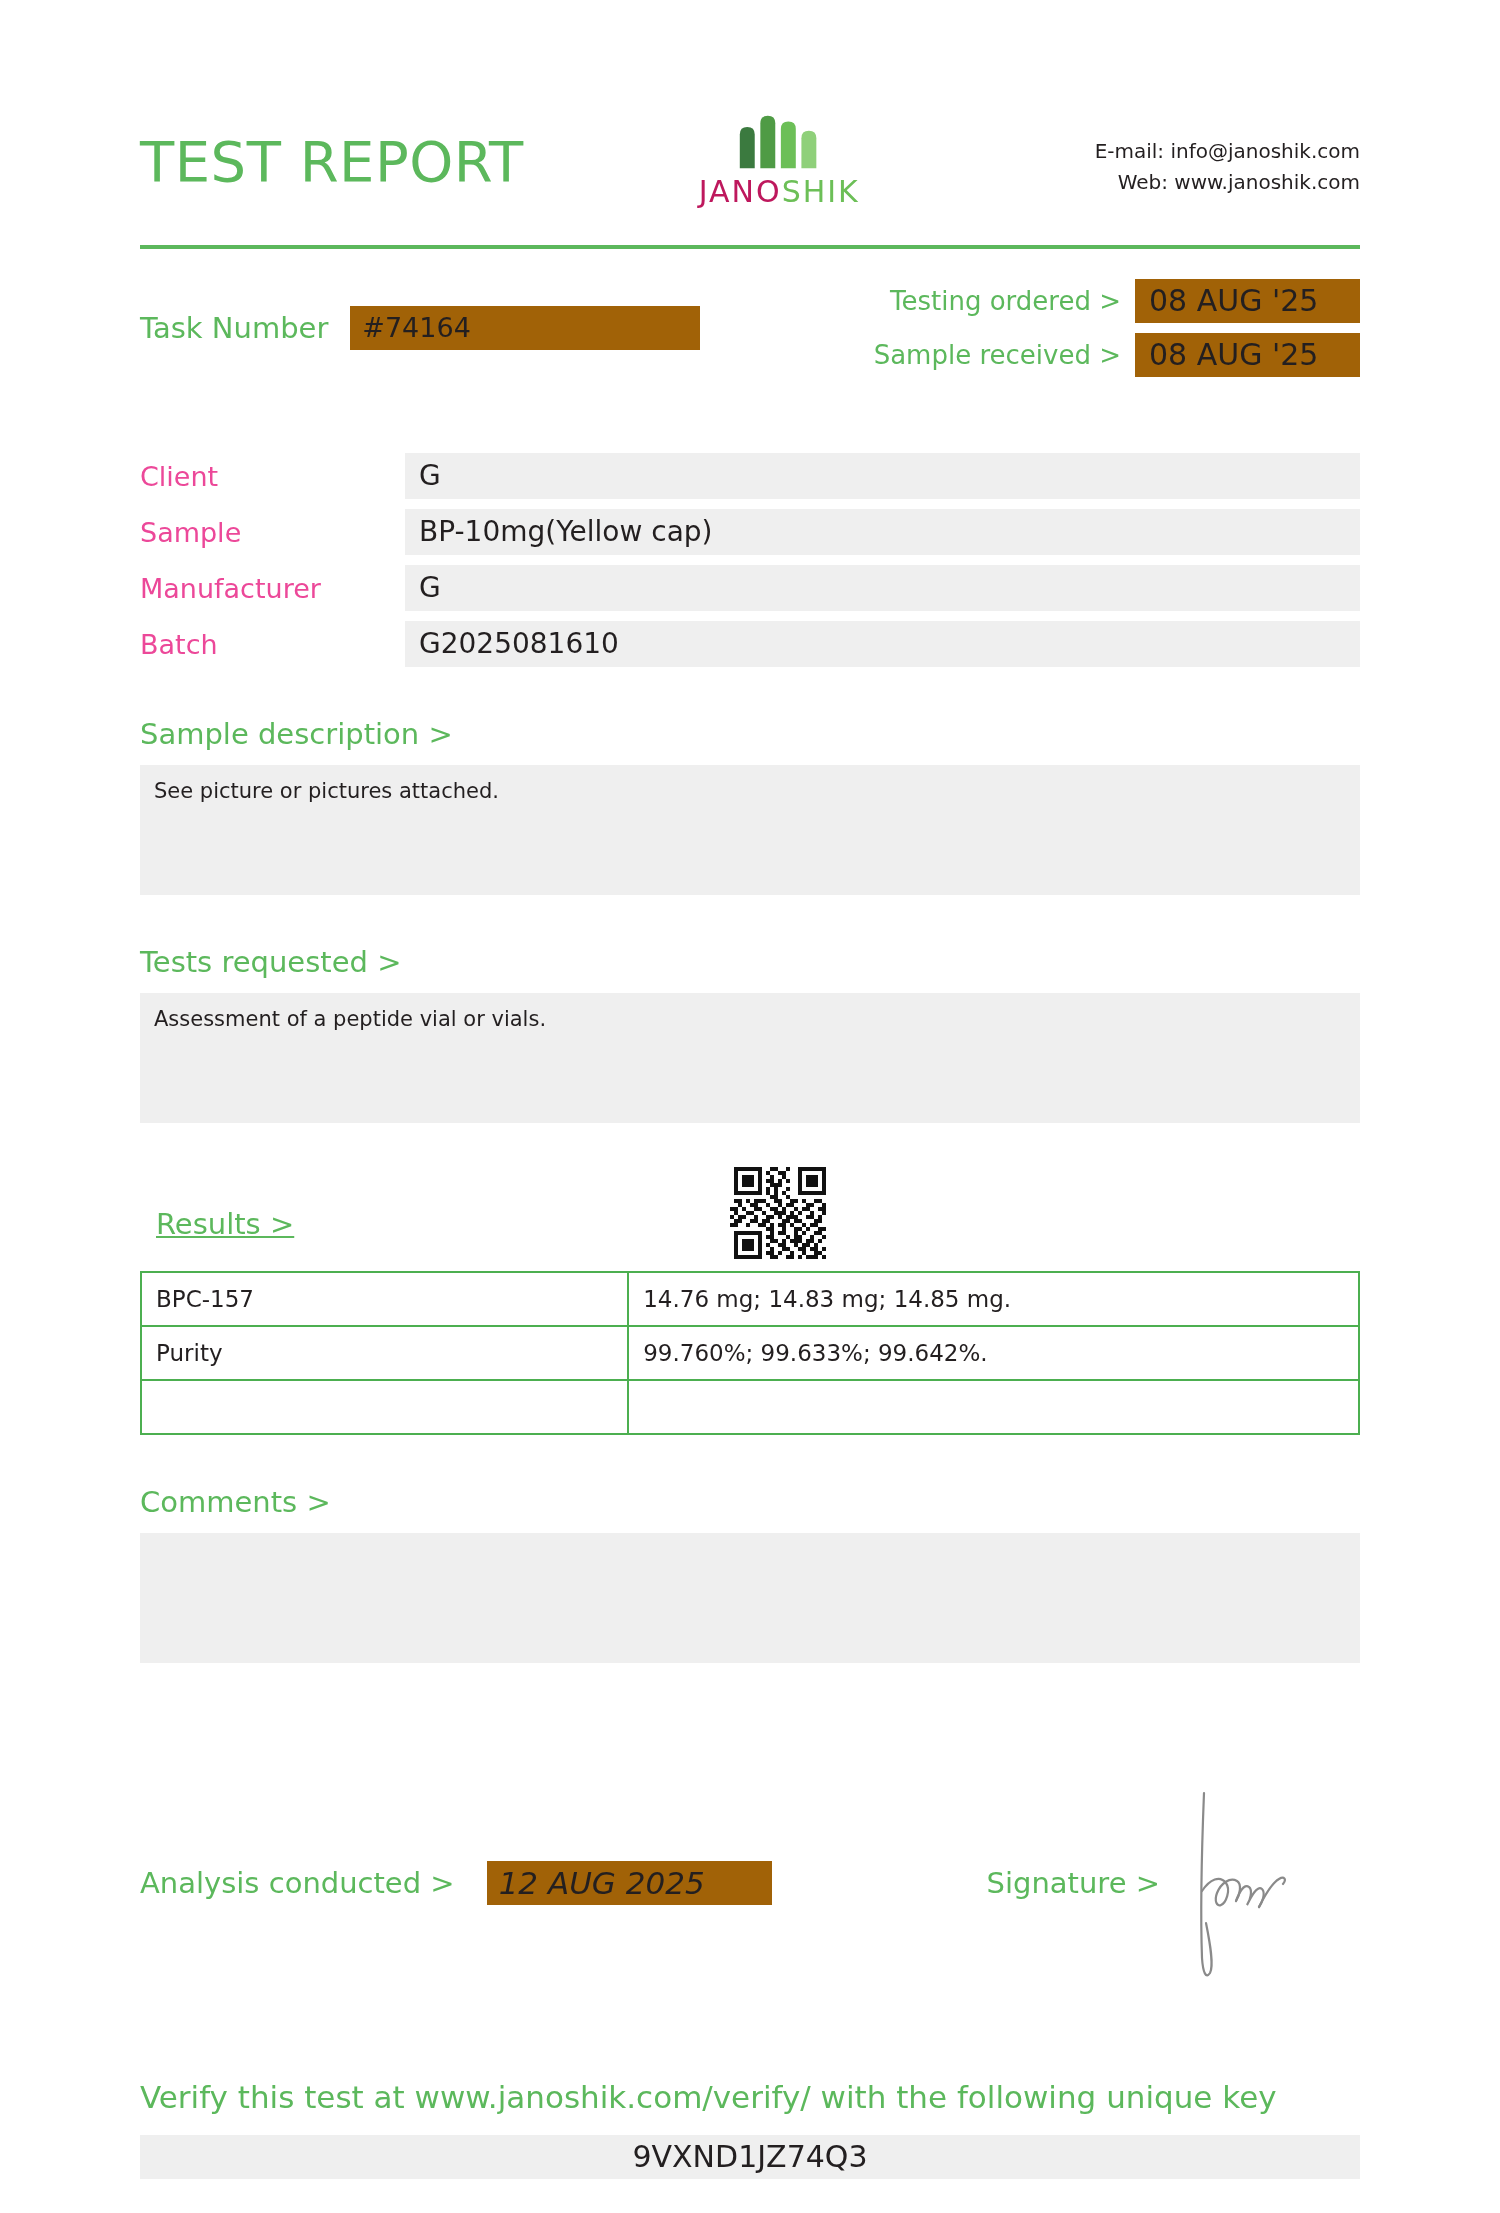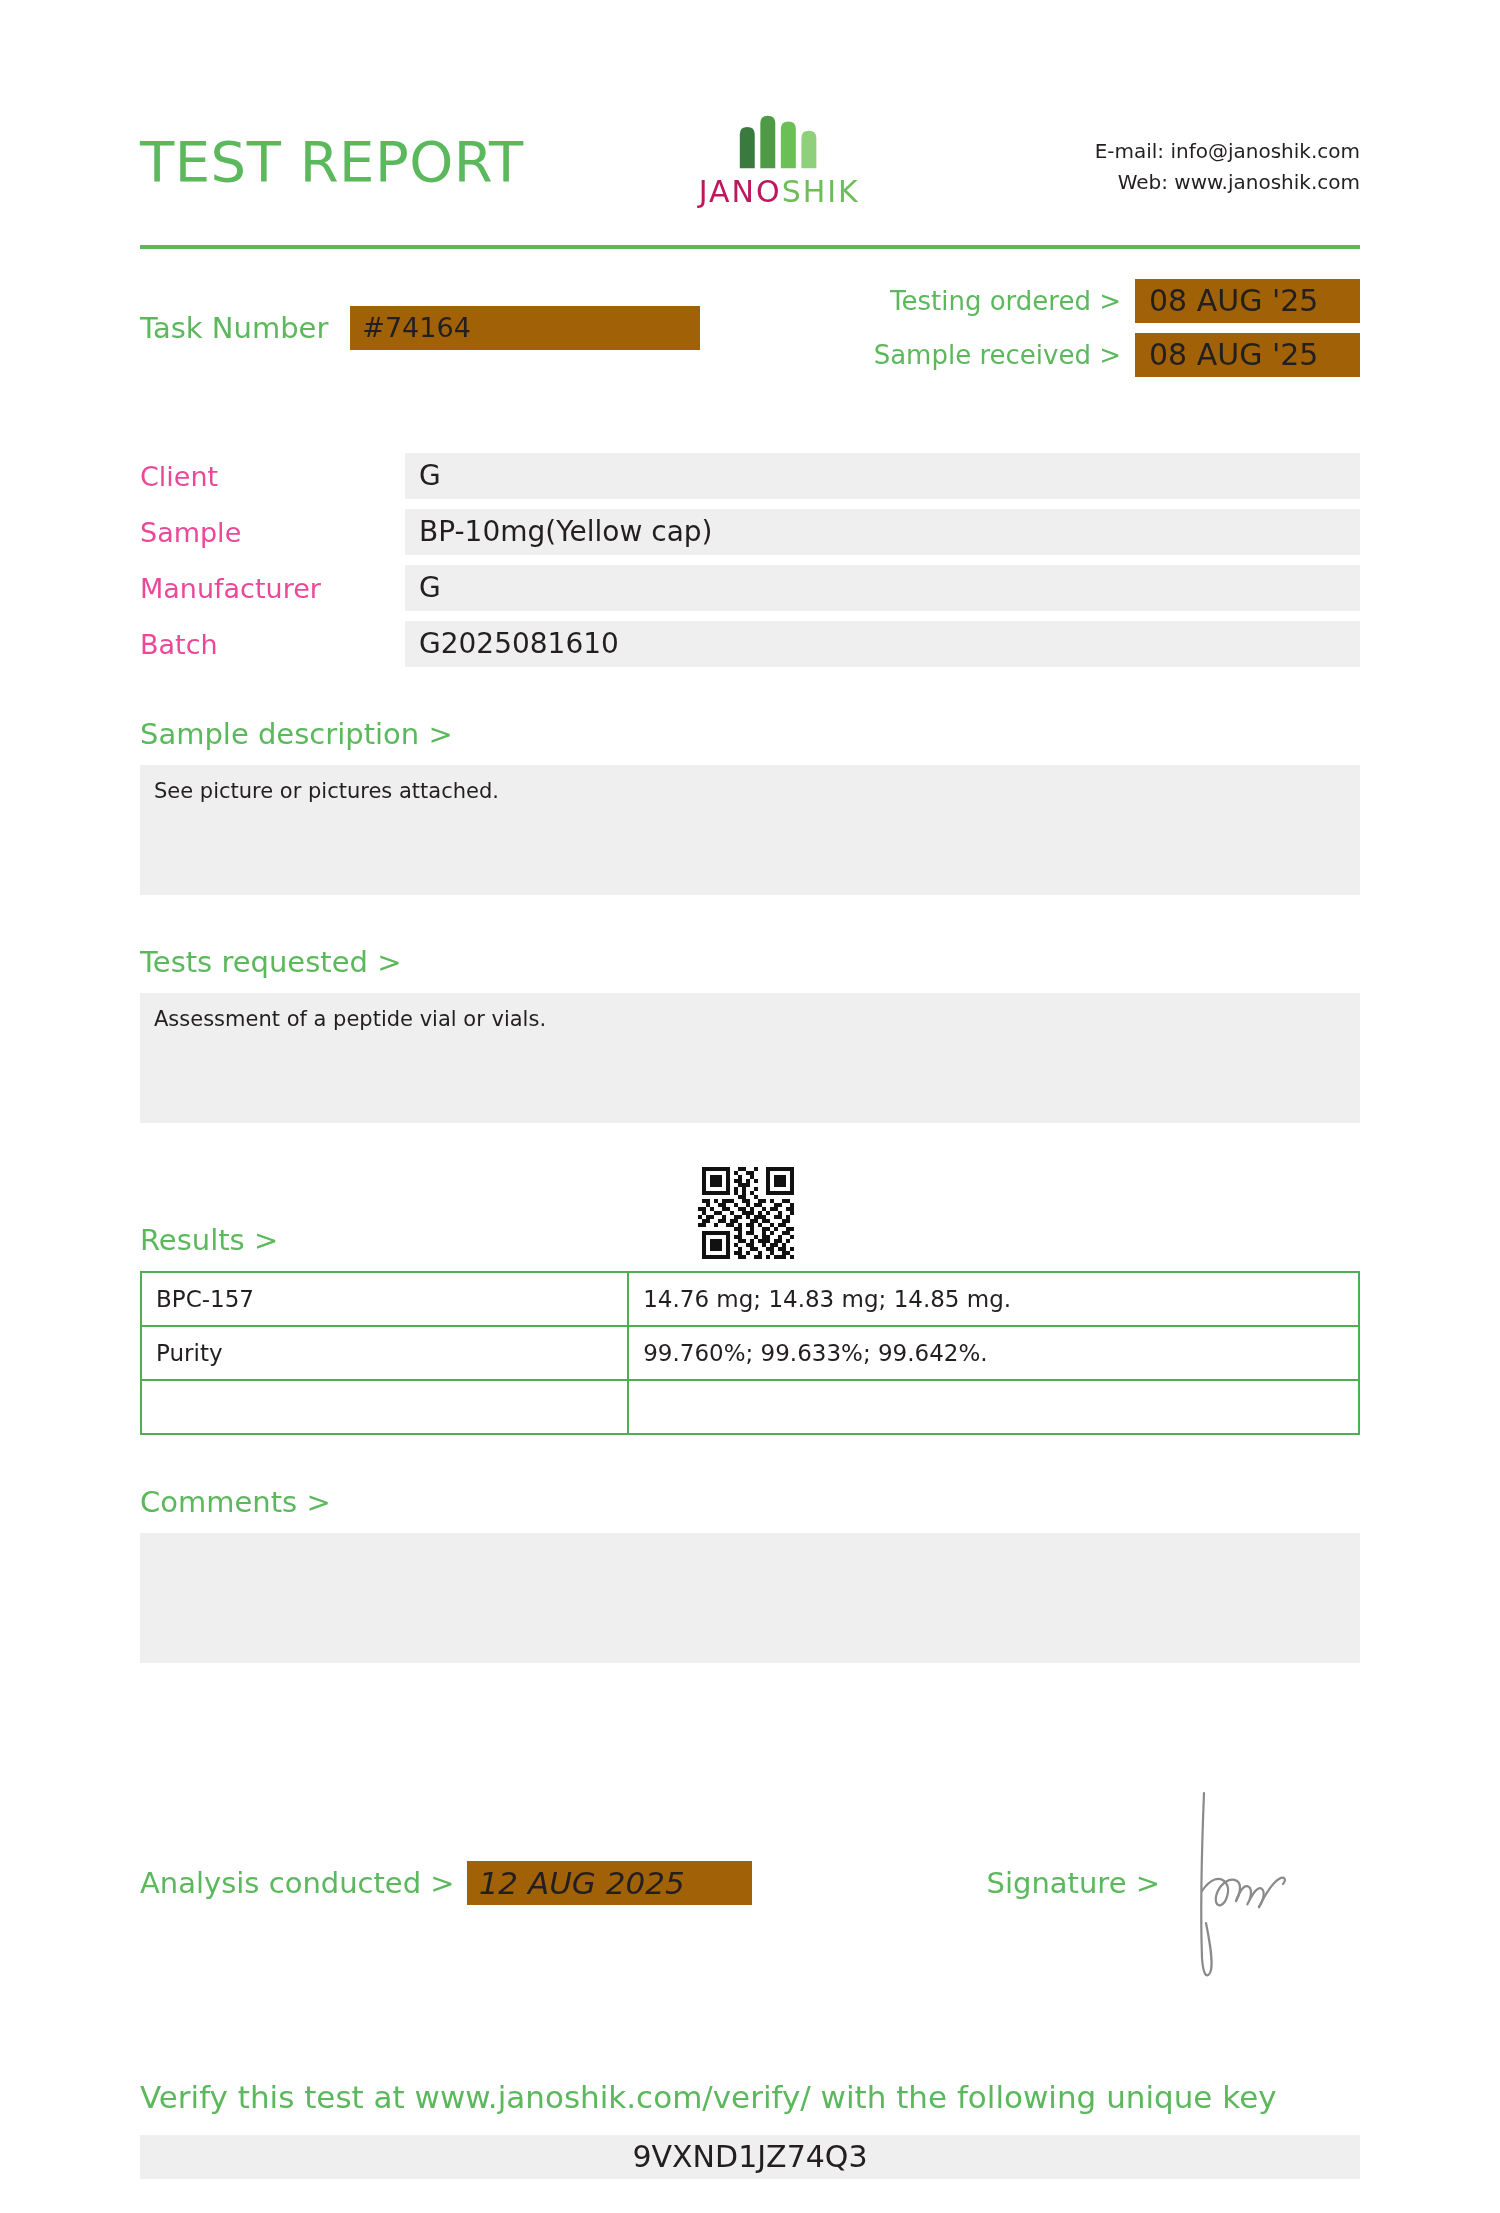--- a/index.html
+++ b/index.html
@@ -150,21 +150,21 @@
     padding: 14px 0 0 14px;
     box-sizing: border-box;
   }
   .results-head {
     display: flex;
     align-items: flex-end;
     justify-content: flex-start;
     gap: 420px;
     margin-top: 44px;
   }
-  .results-head .section-title { margin: 0; }
+  .results-head .section-title { margin: 16px; text-decoration: underline; }
   .qr {
     margin-bottom: -6px;
   }
   
   table.results {
     width: 100%;
     border-collapse: collapse;
     margin-top: 14px;
   }
   table.results td {
@@ -181,20 +181,21 @@
   
   .footer-row {
     display: flex;
     align-items: center;
     justify-content: space-between;
     margin-top: 120px;
   }
   .analysis {
     display: flex;
     align-items: center;
+    gap: 20px;
   }
   .analysis .label-green { font-size: 29px; }
   .analysis-date {
     width: 285px;
     margin-left: 12px;
     font-size: 31px;
     font-style: italic;
   }
   .signature {
     display: flex;

